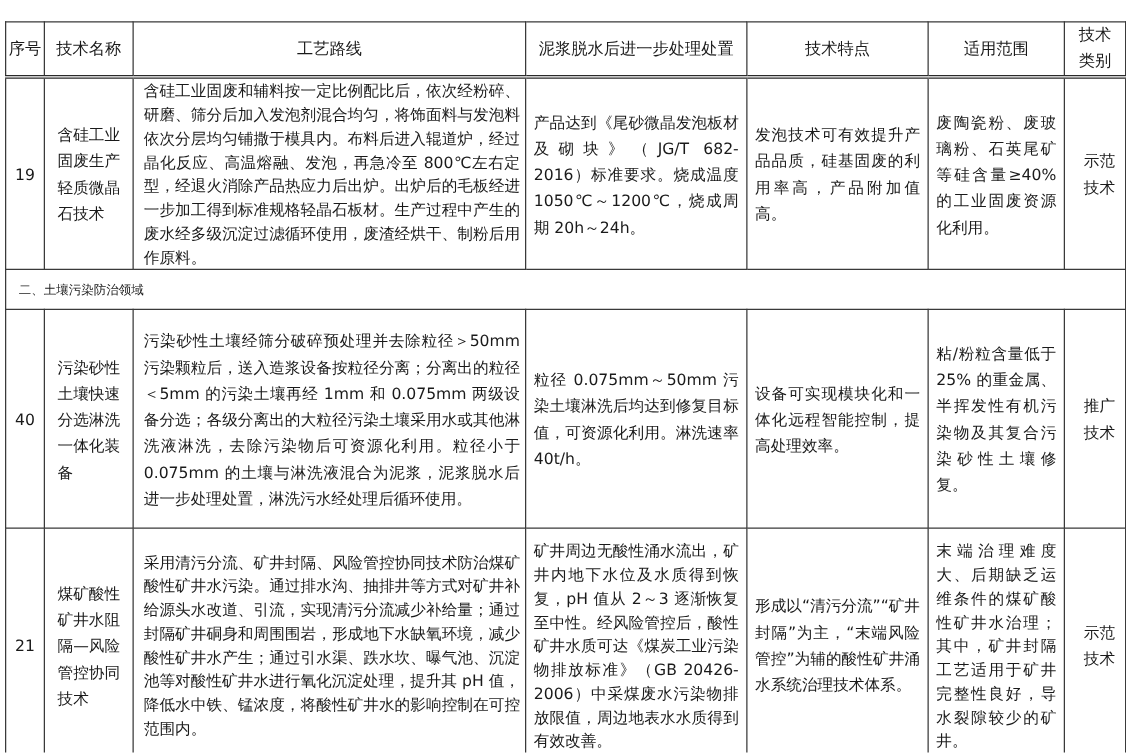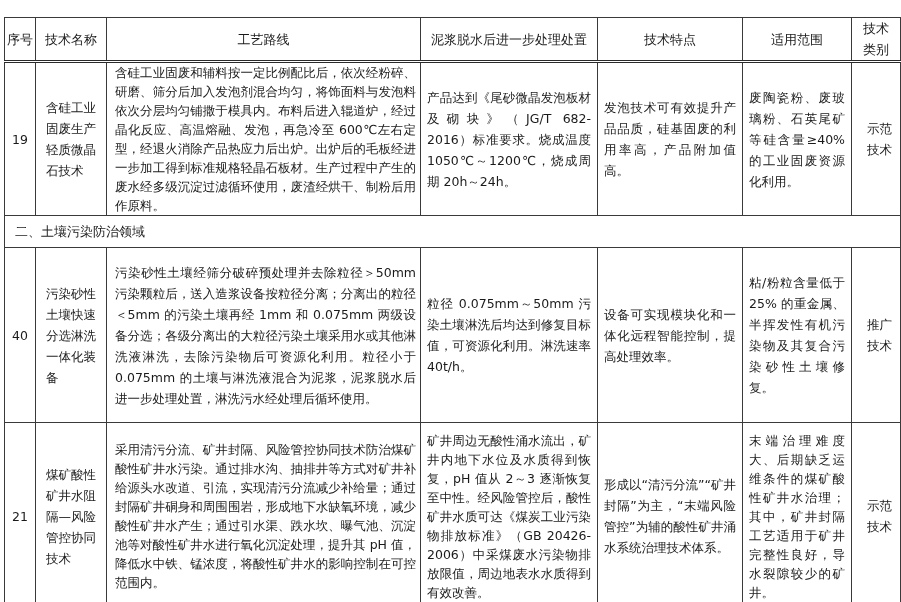--- a/index.html
+++ b/index.html
@@ -10,21 +10,21 @@
   th { font-weight:normal; font-size:13px; text-align:center; line-height:23px; }
   tr.head th { height:42px; border-bottom:3px double #2a2a2a; }
   td { font-size:12.5px; }
   .c-num { text-align:center; }
   .c-name { padding:0 6px 0 10px !important; line-height:21px; }
   .c-route { padding:0 4px 0 8px !important; text-align:justify; }
   .c-ind, .c-feat, .c-scope { padding:0 6px 0 6px !important; text-align:justify; }
   .c-type { text-align:right; line-height:21px; }
   .lh19 { line-height:19px; }
   .lh21 { line-height:21px; }
-  tr.section td { height:31px; padding-left:10px !important; font-size:13px; }
+  tr.section td { height:31px; padding-left:10px !important; font-size:10px; }
 </style>
 </head>
 <body>
 
 <table class="tech">
   <colgroup>
     <col style="width:31px">
     <col style="width:71px">
     <col style="width:314px">
     <col style="width:177px">
@@ -39,21 +39,21 @@
     <th>工艺路线</th>
     <th>泥浆脱水后进一步处理处置</th>
     <th>技术特点</th>
     <th>适用范围</th>
     <th style="line-height:21px;padding:0 8px"><span>技术类别</span></th>
   </tr>
 
   <tr style="height:150px">
     <td class="c-num">19</td>
     <td class="c-name">含硅工业固废生产轻质微晶石技术</td>
-    <td class="c-route lh19">含硅工业固废和辅料按一定比例配比后，依次经粉碎、研磨、筛分后加入发泡剂混合均匀，将饰面料与发泡料依次分层均匀铺撒于模具内。布料后进入辊道炉，经过晶化反应、高温熔融、发泡，再急冷至 600℃左右定型，经退火消除产品热应力后出炉。出炉后的毛板经进一步加工得到标准规格轻晶石板材。生产过程中产生的废水经多级沉淀过滤循环使用，废渣经烘干、制粉后用作原料。</td>
+    <td class="c-route lh19">含硅工业固废和辅料按一定比例配比后，依次经粉碎、研磨、筛分后加入发泡剂混合均匀，将饰面料与发泡料依次分层均匀铺撒于模具内。布料后进入辊道炉，经过晶化反应、高温熔融、发泡，再急冷至 800℃左右定型，经退火消除产品热应力后出炉。出炉后的毛板经进一步加工得到标准规格轻晶石板材。生产过程中产生的废水经多级沉淀过滤循环使用，废渣经烘干、制粉后用作原料。</td>
     <td class="c-ind lh21">产品达到《尾砂微晶发泡板材及砌块》（JG/T 682-2016）标准要求。烧成温度 1050℃～1200℃，烧成周期 20h～24h。</td>
     <td class="c-feat lh21">发泡技术可有效提升产品品质，硅基固废的利用率高，产品附加值高。</td>
     <td class="c-scope lh21">废陶瓷粉、废玻璃粉、石英尾矿等硅含量≥40%的工业固废资源化利用。</td>
     <td class="c-type" style="padding:0 8px"><span>示范技术</span></td>
   </tr>
 
   <tr class="section">
     <td colspan="7">二、土壤污染防治领域</td>
   </tr>
 

